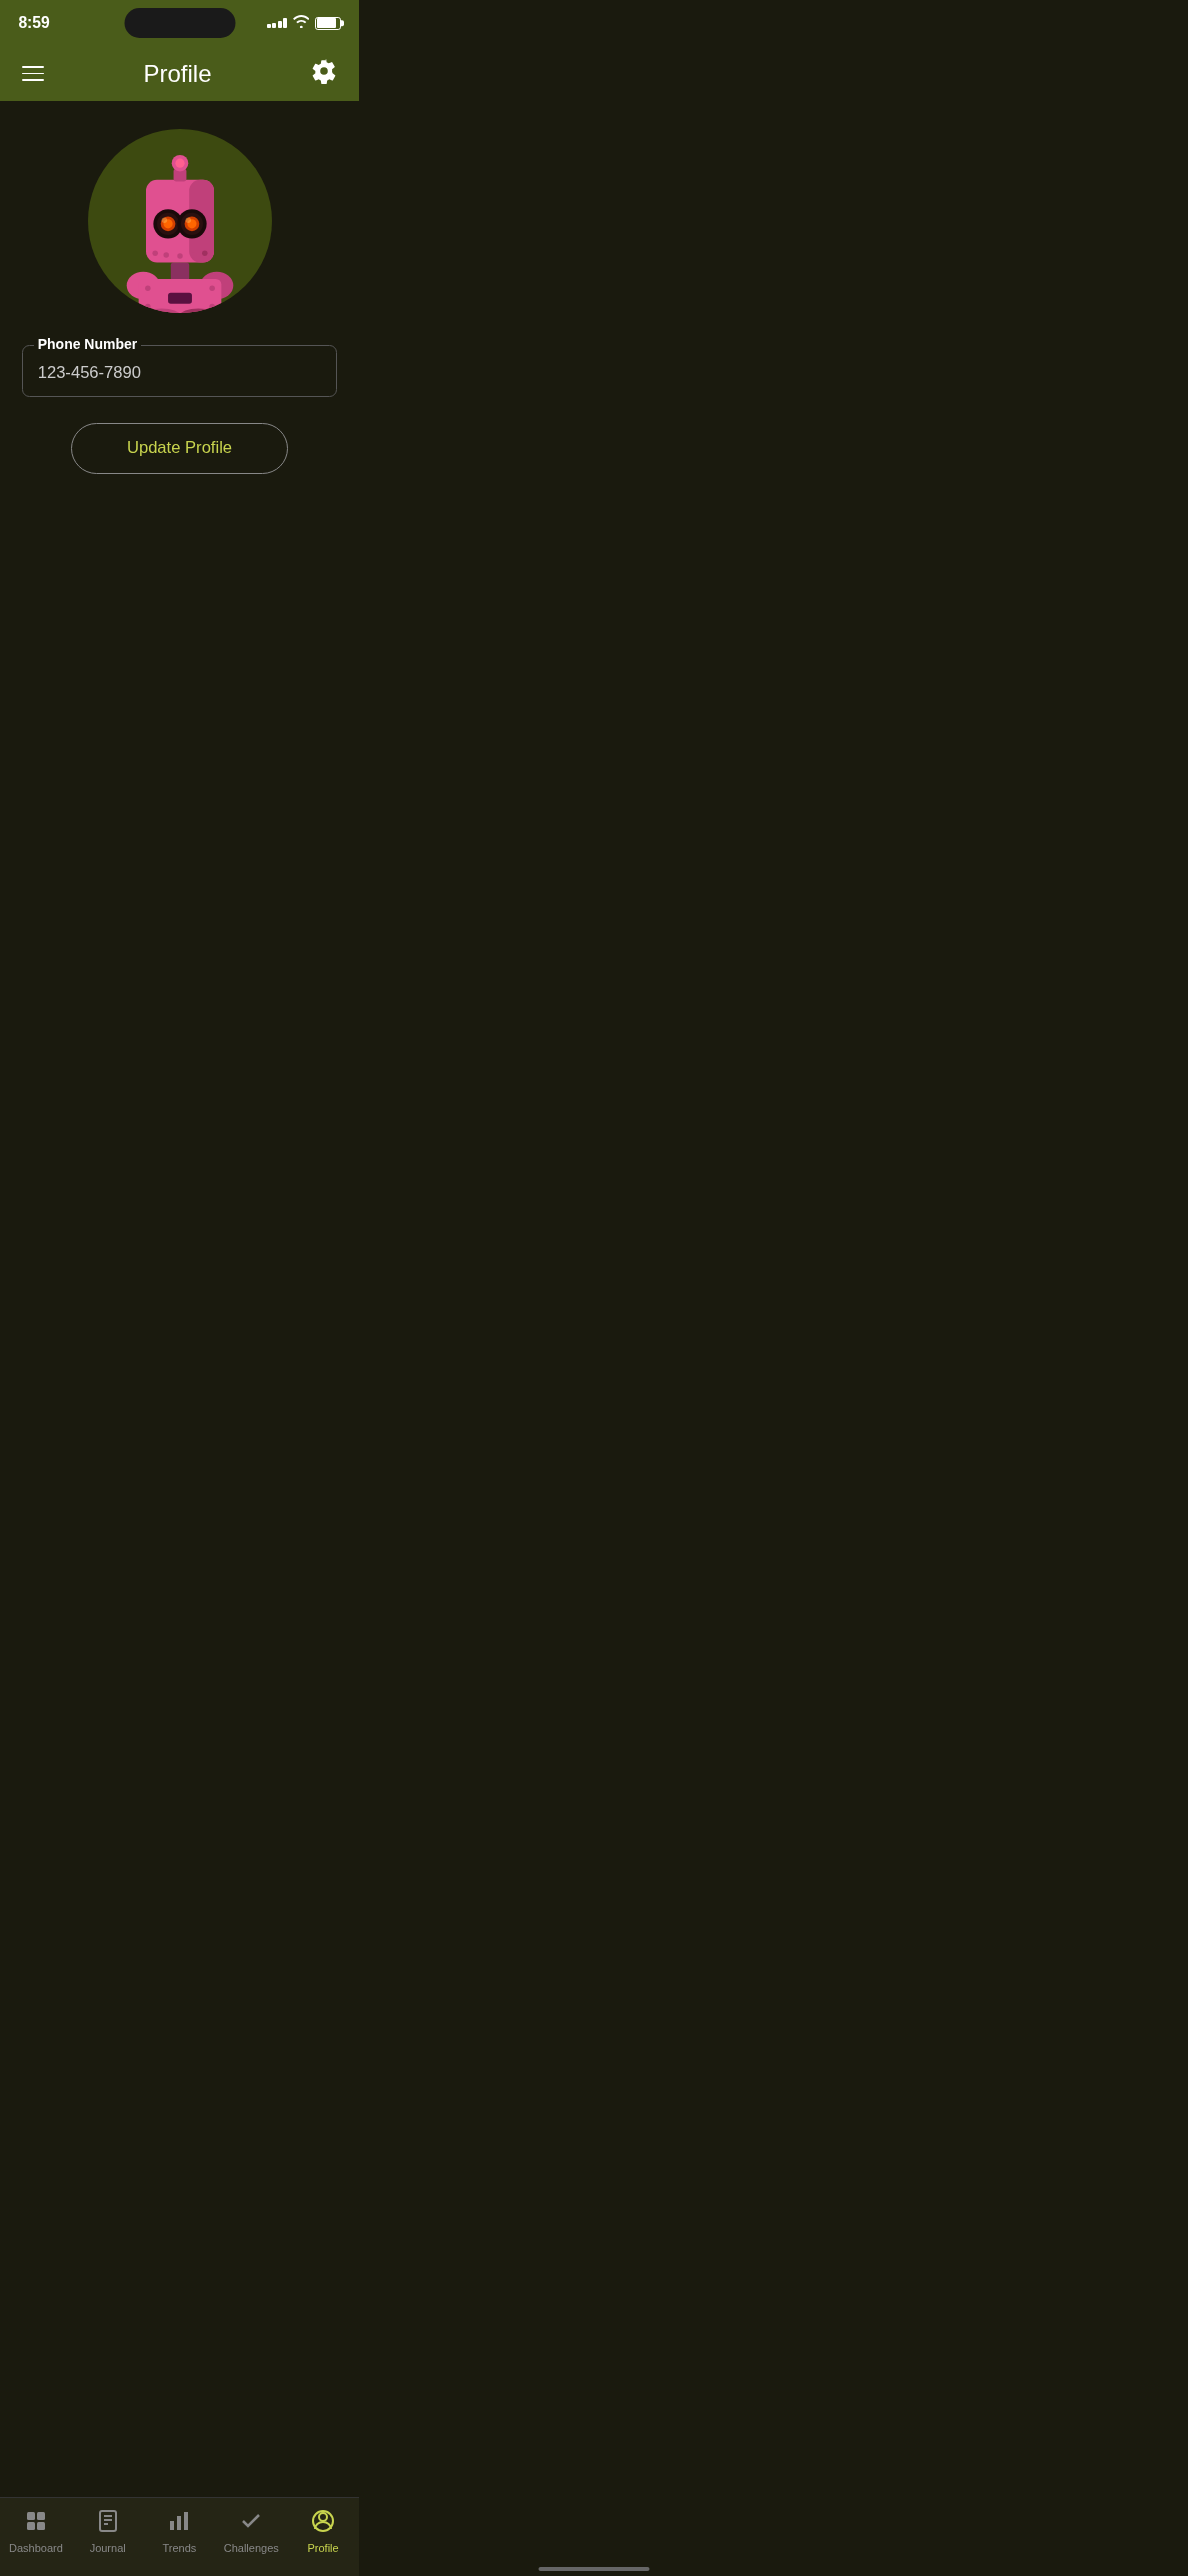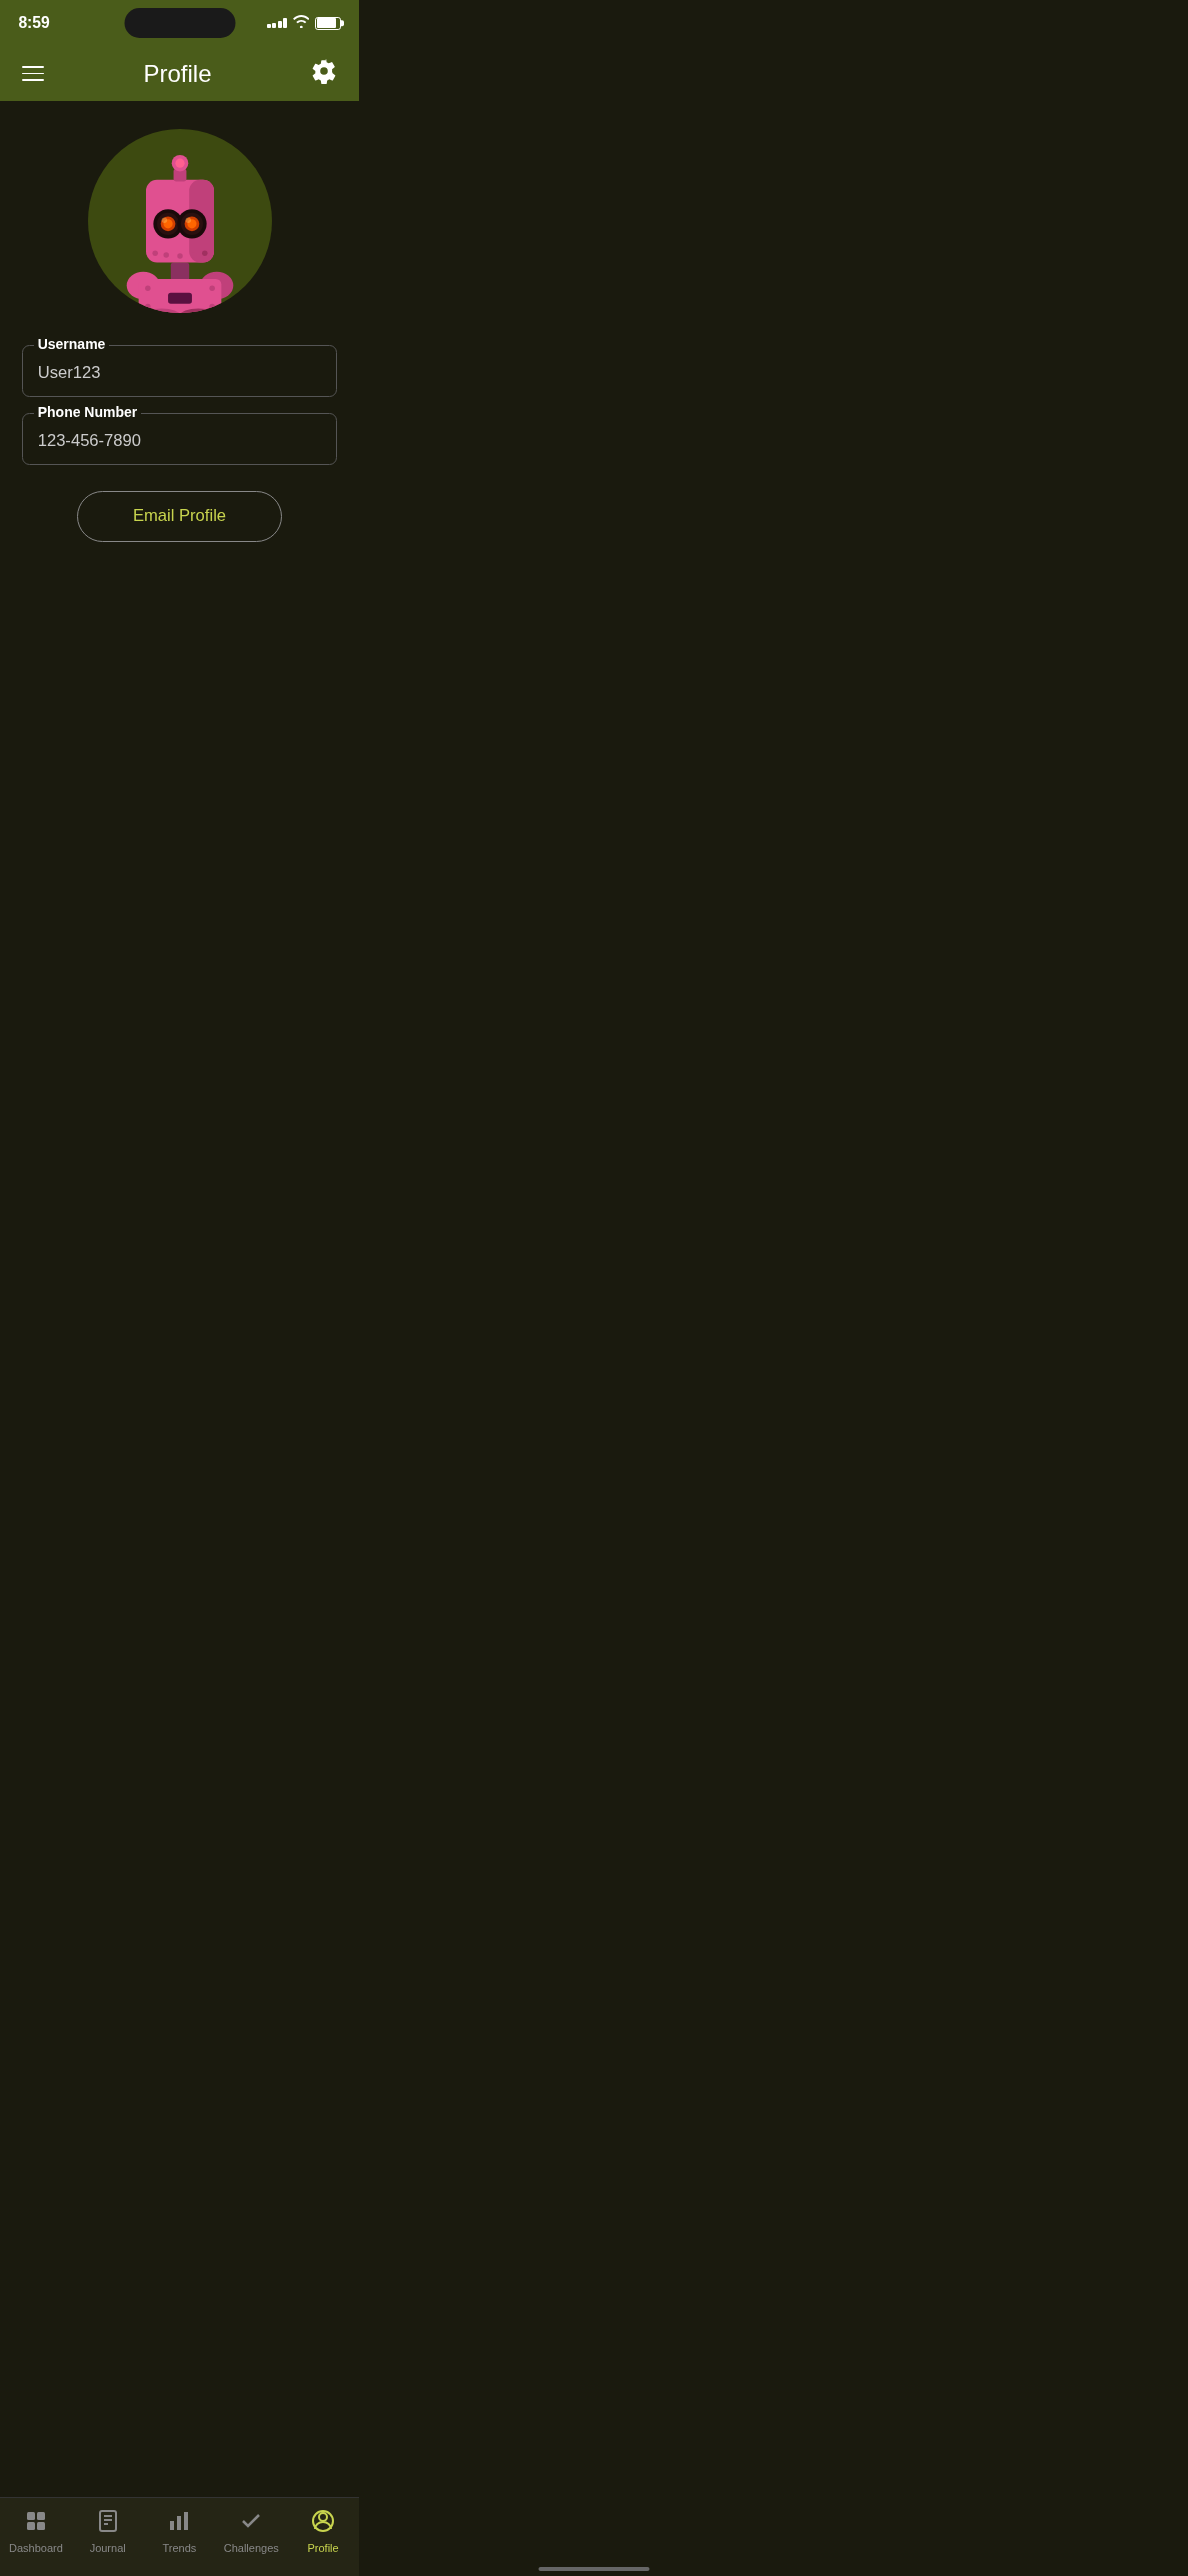--- a/index.html
+++ b/index.html
@@ -348,33 +348,29 @@
         <circle cx="75" cy="123" r="3" fill="#c0407a"></circle>
         <circle cx="90" cy="122" r="3" fill="#c0407a"></circle>
         <circle cx="102" cy="120" r="3" fill="#a03060"></circle>
 
         <ellipse cx="55" cy="188" rx="20" ry="8" fill="#c0407a"></ellipse>
         <ellipse cx="95" cy="188" rx="20" ry="8" fill="#a03060"></ellipse>
       </svg>
     </div>
   </div>
 
-  <div class="form-field">
-    <span class="field-label">Username</span>
-    <div class="field-value">User123</div>
-  </div>
 
 
 
   <div class="form-field">
     <span class="field-label">Phone Number</span>
     <div class="field-value">123-456-7890</div>
   </div>
 
-  <button class="update-btn">Email Profile</button>
+  <button class="update-btn">Update Profile</button>
 
 </div>
 
 <div class="bottom-nav">
 
   <div class="nav-item">
     <svg class="nav-svg" viewBox="0 0 24 24" fill="#888">
       <rect x="3" y="3" width="8" height="8" rx="1.5"></rect>
       <rect x="13" y="3" width="8" height="8" rx="1.5"></rect>
       <rect x="3" y="13" width="8" height="8" rx="1.5"></rect>

